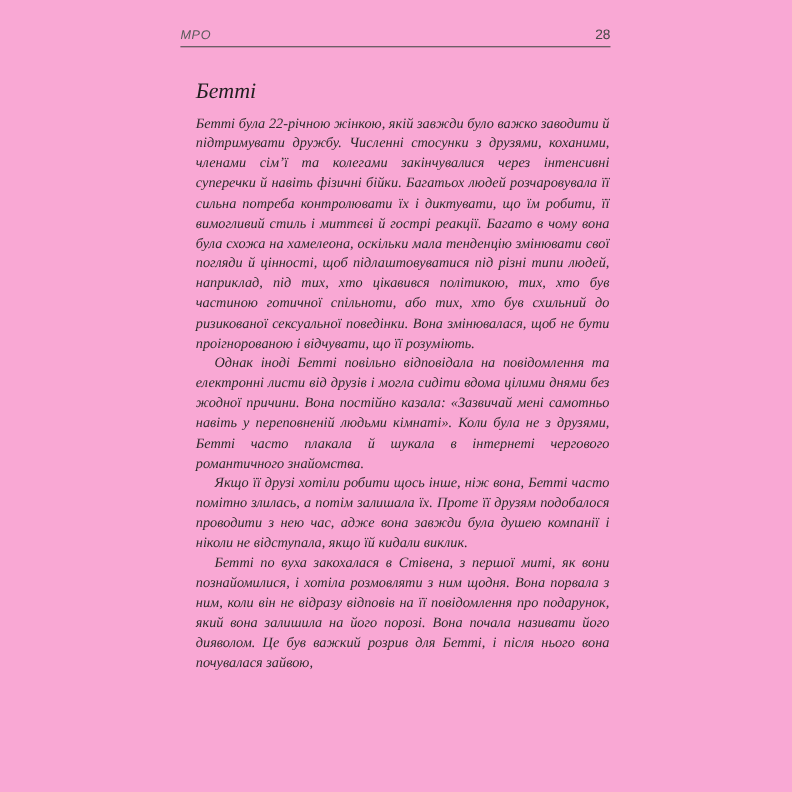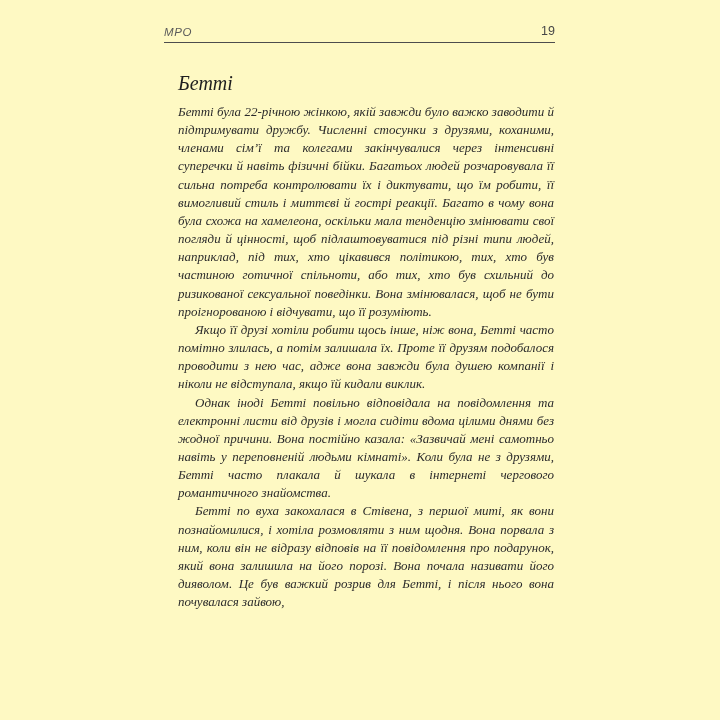--- a/index.html
+++ b/index.html
@@ -1,21 +1,21 @@
 <!DOCTYPE html>
 <html lang="uk"><head>
 <meta charset="utf-8">
 <style>
   * { margin: 0; padding: 0; box-sizing: border-box; }
   html, body { background: #ffffff; }
   .page {
     position: relative;
     width: 720px;
     height: 720px;
-    background: #fef9c3;
+    background: #f9a8d4;
     overflow: hidden;
     font-family: "Liberation Serif", serif;
   }
   .running-header {
     position: absolute;
     left: 164px;
     top: 24px;
     width: 391px;
     display: flex;
     justify-content: space-between;
@@ -66,27 +66,27 @@
   .body-text p { margin: 0; }
   .body-text p.indent { text-indent: 17px; }
 </style>
 </head>
 <body>
 
 <div class="page">
 
   <header class="running-header">
     <span class="running-title">МРО</span>
-    <span class="page-number">19</span>
+    <span class="page-number">28</span>
   </header>
 
   <div class="header-rule"></div>
 
   <h1 class="chapter-heading">Бетті</h1>
 
   <div class="body-text" id="body-text">
       <p>Бетті була 22-річною жінкою, якій завжди було важко заводити й підтримувати дружбу. Численні стосунки з друзями, коханими, членами сім’ї та колегами закінчувалися через інтенсивні суперечки й навіть фізичні бійки. Багатьох людей розчаровувала її сильна потреба контролювати їх і диктувати, що їм робити, її вимогливий стиль і миттєві й гострі реакції. Багато в чому вона була схожа на хамелеона, оскільки мала тенденцію змінювати свої погляди й цінності, щоб підлаштовуватися під різні типи людей, наприклад, під тих, хто цікавився політикою, тих, хто був частиною готичної спільноти, або тих, хто був схильний до ризикованої сексуальної поведінки. Вона змінювалася, щоб не бути проігнорованою і відчувати, що її розуміють.</p>
+      <p class="indent">Однак іноді Бетті повільно відповідала на повідомлення та електронні листи від друзів і могла сидіти вдома цілими днями без жодної причини. Вона постійно казала: «Зазвичай мені самотньо навіть у переповненій людьми кімнаті». Коли була не з друзями, Бетті часто плакала й шукала в інтернеті чергового романтичного знайомства.</p>
       <p class="indent">Якщо її друзі хотіли робити щось інше, ніж вона, Бетті часто помітно злилась, а потім залишала їх. Проте її друзям подобалося проводити з нею час, адже вона завжди була душею компанії і ніколи не відступала, якщо їй кидали виклик.</p>
-      <p class="indent">Однак іноді Бетті повільно відповідала на повідомлення та електронні листи від друзів і могла сидіти вдома цілими днями без жодної причини. Вона постійно казала: «Зазвичай мені самотньо навіть у переповненій людьми кімнаті». Коли була не з друзями, Бетті часто плакала й шукала в інтернеті чергового романтичного знайомства.</p>
       <p class="indent">Бетті по вуха закохалася в Стівена, з першої миті, як вони познайомилися, і хотіла розмовляти з ним щодня. Вона порвала з ним, коли він не відразу відповів на її повідомлення про подарунок, який вона залишила на його порозі. Вона почала називати його дияволом. Це був важкий розрив для Бетті, і після нього вона почувалася зайвою,</p>
     </div>
 
 </div>
 
 </body></html>

